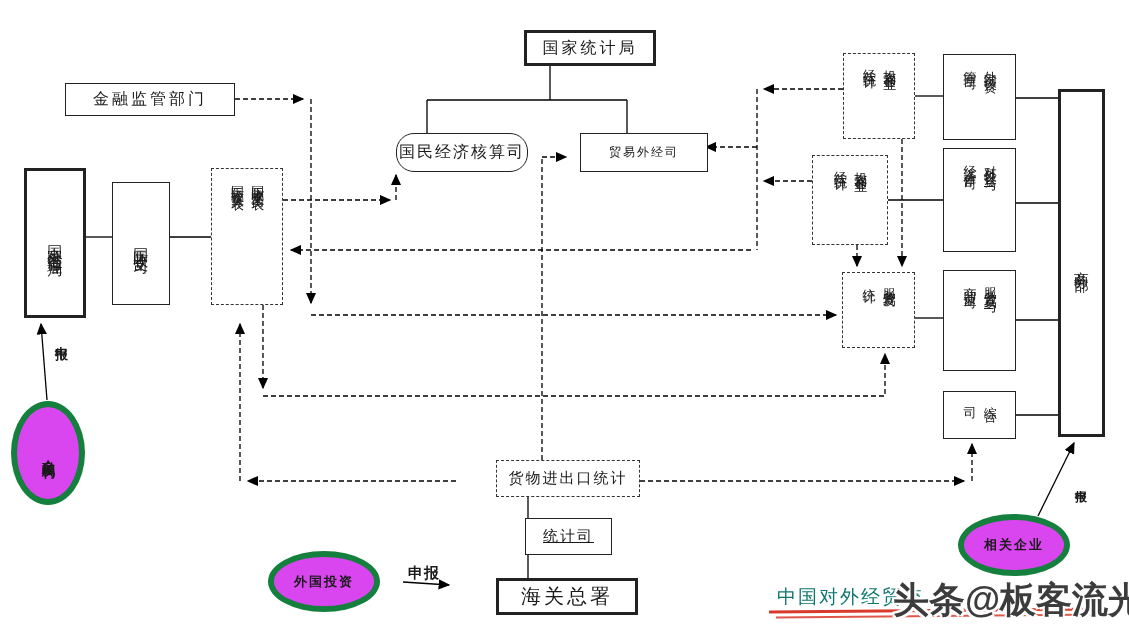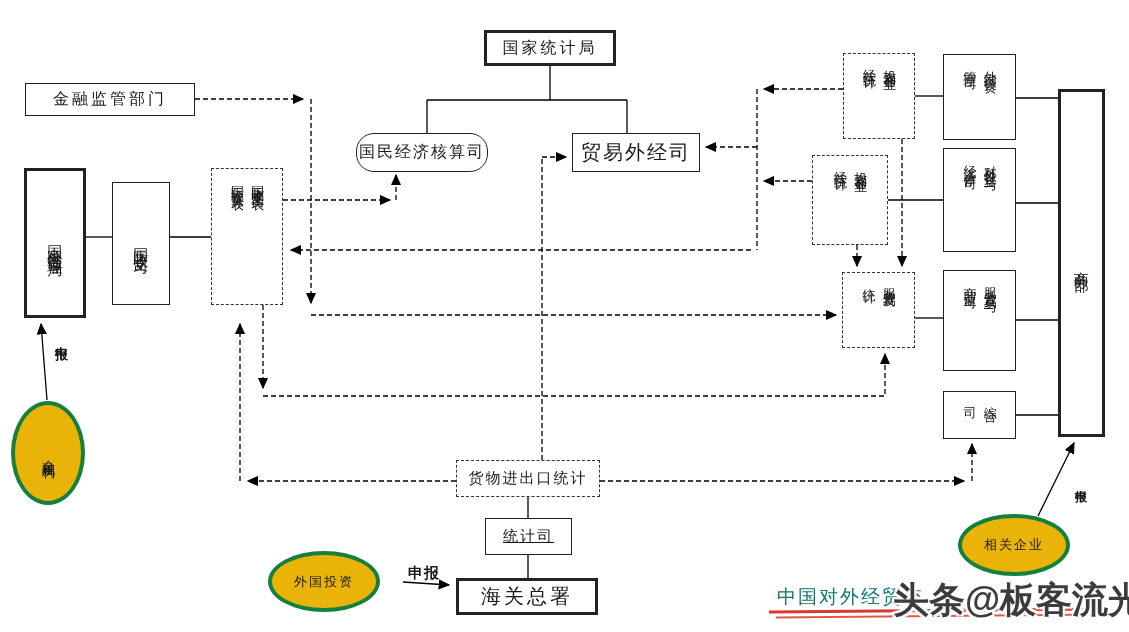--- a/index.html
+++ b/index.html
@@ -8,33 +8,33 @@
     font-family:"Liberation Sans","DejaVu Sans",sans-serif;color:#1a1a1a;
   }
   #lines{position:absolute;left:0;top:0;z-index:1;}
   .box{
     position:absolute;z-index:2;background:#fff;border:1px solid #222;
     display:flex;align-items:center;justify-content:center;box-sizing:border-box;
     font-size:15px;letter-spacing:3px;white-space:nowrap;
   }
   .thick{border-width:3px;}
   .dashed{border:1px dashed #333;}
-  .hlabel{letter-spacing:3px;}
+  .hlabel{letter-spacing:3px;margin-left:40px;}
   .vwrap{display:flex;justify-content:center;align-items:flex-start;}
   .vtext{
     writing-mode:vertical-rl;text-orientation:upright;
     letter-spacing:3px;line-height:1.55;
   }
   .vtext span{display:block;}
   .vcenter{align-items:center;}
   .cols{font-size:13px;}
   .ellipse{
-    position:absolute;z-index:2;background:#eab308;border:4px solid #15803d;border-radius:50%;
+    position:absolute;z-index:2;background:#d946ef;border:6px solid #15803d;border-radius:50%;
     display:flex;align-items:center;justify-content:center;box-sizing:border-box;
-    font-size:13px;font-weight:400;letter-spacing:2px;white-space:nowrap;
+    font-size:13px;font-weight:700;letter-spacing:2px;white-space:nowrap;
   }
   .declare{
     position:absolute;z-index:2;font-size:13px;font-weight:700;letter-spacing:1px;
   }
   .declare.vert{writing-mode:vertical-rl;text-orientation:upright;}
   #caption{
     position:absolute;z-index:3;left:777px;top:584px;font-size:19px;letter-spacing:2px;
     color:#0f766e;white-space:nowrap;
   }
   .redline{position:absolute;z-index:3;background:#d93a2b;transform:rotate(-0.5deg);}
@@ -115,21 +115,21 @@
 
 <div class="box dashed vwrap cols" style="left:211px;top:168px;width:72px;height:137px;">
   <div class="vtext" style="margin-top:6px;letter-spacing:2px;">
     <span>国际收支平衡表</span>
     <span>国际投资头寸表</span>
   </div>
 </div>
 
 <div class="box hlabel" style="left:356px;top:133px;width:132px;height:39px;font-size:16px;letter-spacing:2px;border-radius:18px;">国民经济核算司</div>
 
-<div class="box hlabel" style="left:572px;top:133px;width:128px;height:39px;font-size:20px;letter-spacing:2px;text-align:right;">贸易外经司</div>
+<div class="box hlabel" style="left:540px;top:133px;width:128px;height:39px;font-size:12px;letter-spacing:2px;text-align:right;">贸易外经司</div>
 
 <div class="box dashed vwrap cols" style="left:843px;top:53px;width:72px;height:86px;">
   <div class="vtext" style="margin-top:5px;letter-spacing:2px;">
     <span>投资和企业</span>
     <span>经营统计</span>
   </div>
 </div>
 
 <div class="box dashed vwrap cols" style="left:812px;top:155px;width:76px;height:90px;">
   <div class="vtext" style="margin-top:5px;letter-spacing:2px;">

